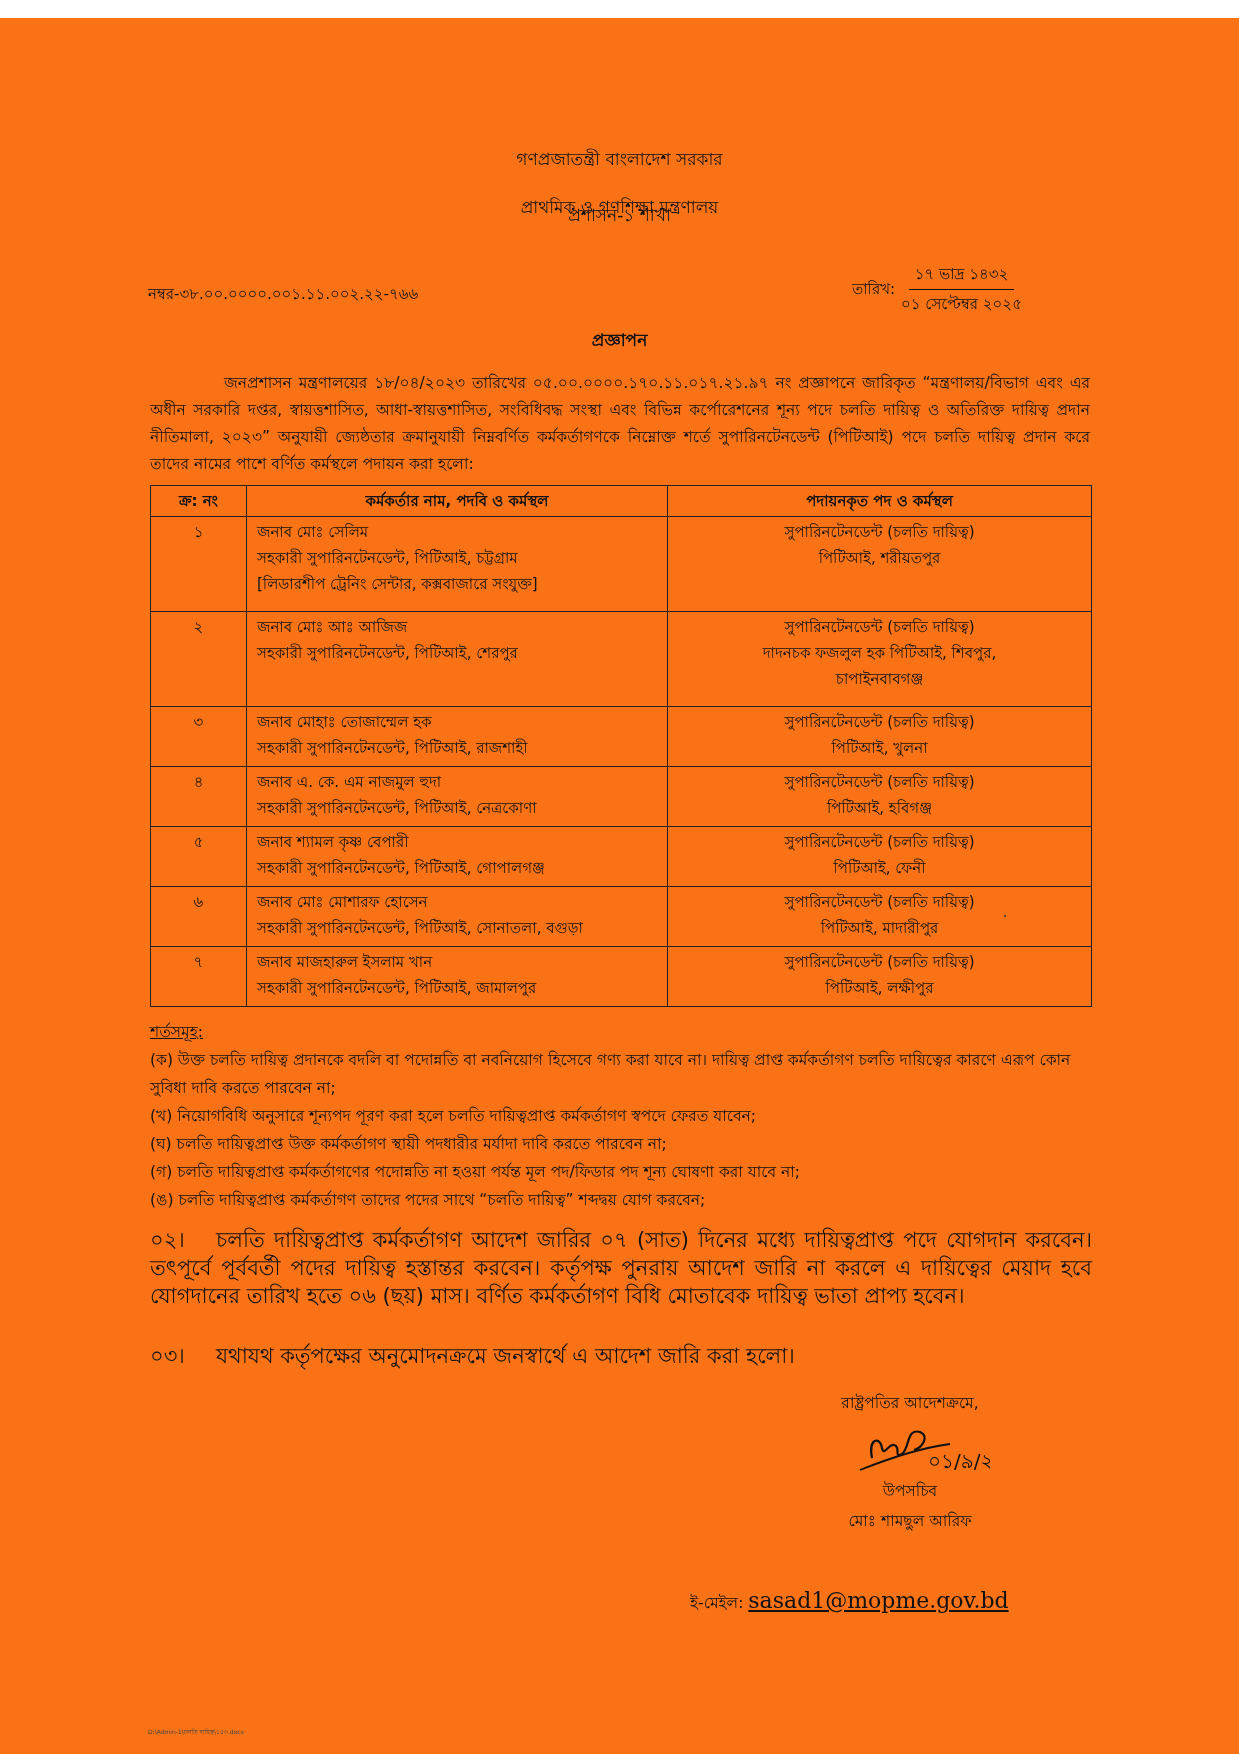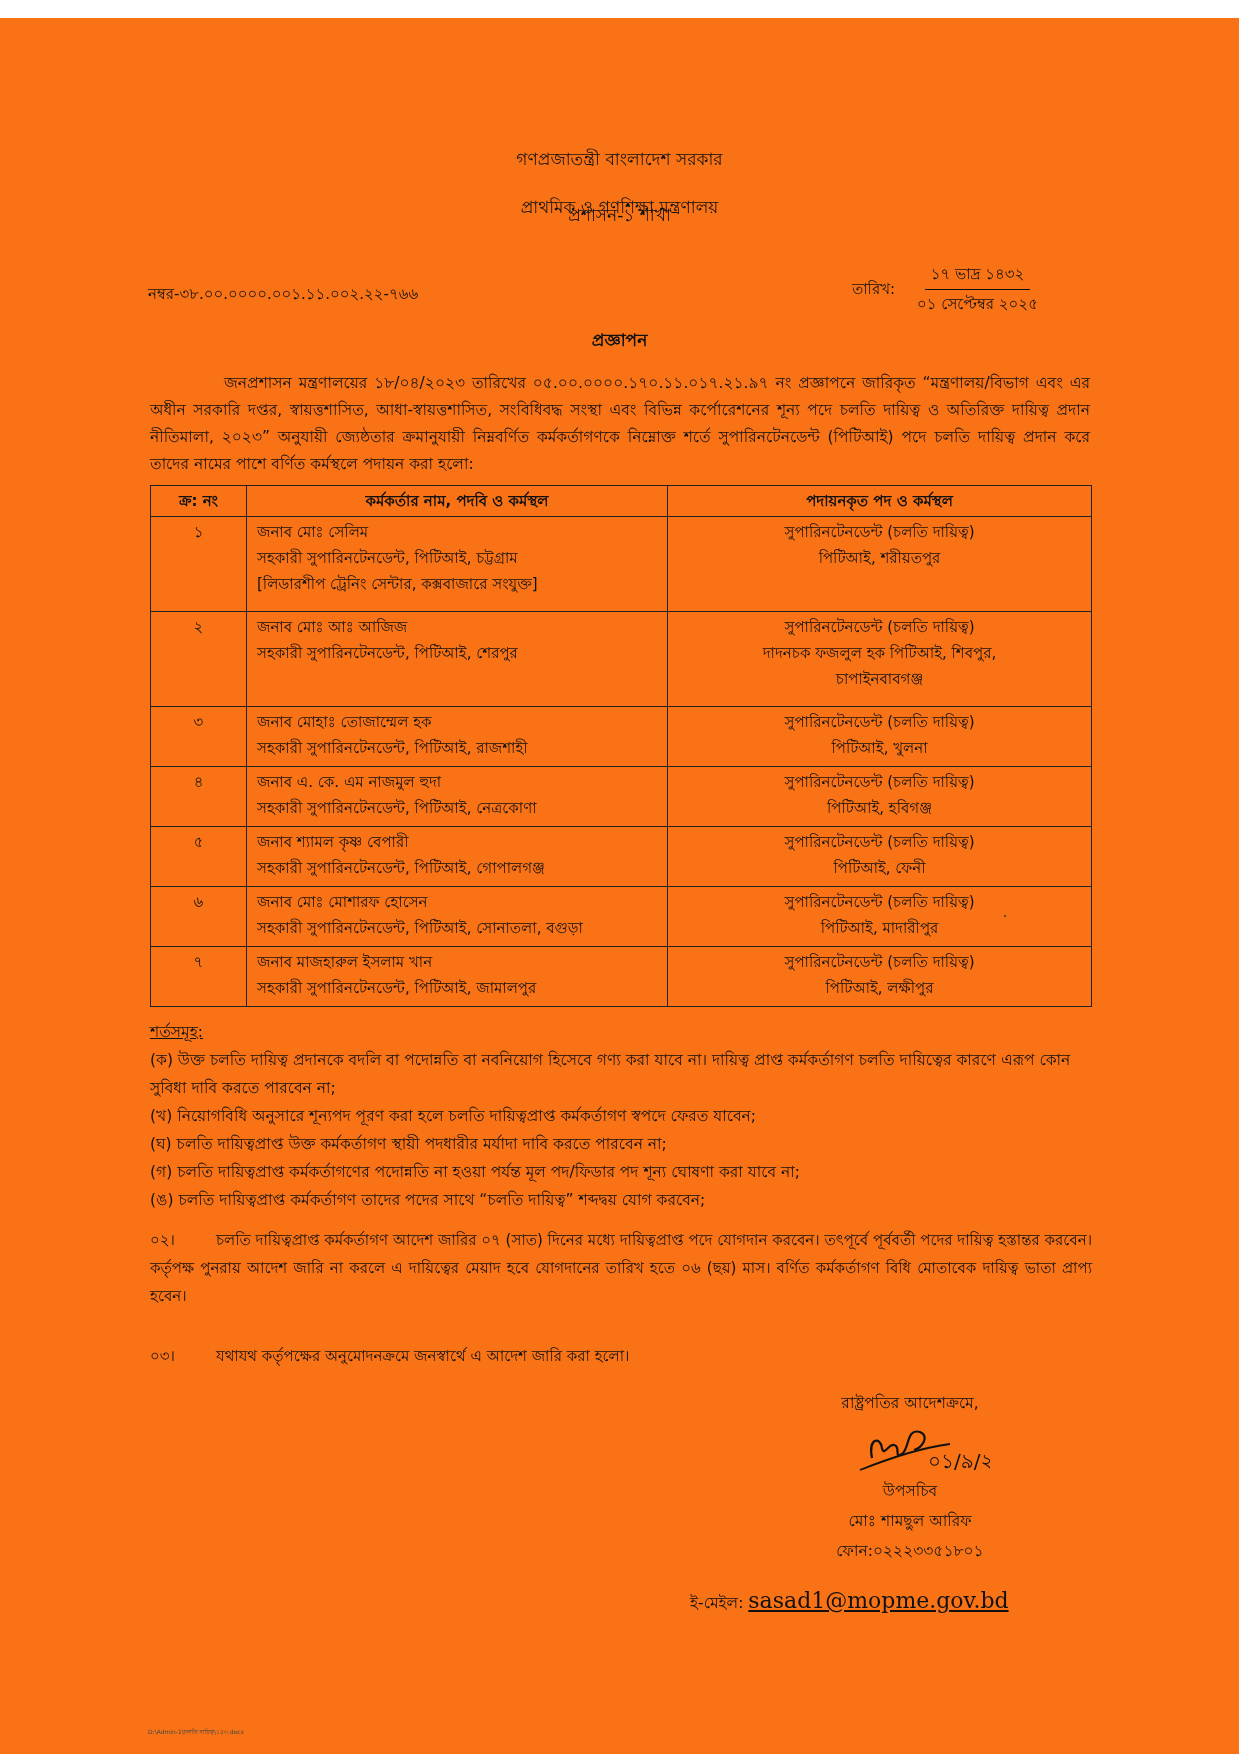--- a/index.html
+++ b/index.html
@@ -4,38 +4,38 @@
 <style>
   html, body { margin:0; padding:0; background:#ffffff; }
   body { width:1239px; height:1754px; position:relative; font-family:"DejaVu Sans", sans-serif; color:#111; overflow:hidden; }
   .page { position:absolute; left:0; top:18px; width:1239px; height:1754px; background:#f97316; }
   .hdr { position:absolute; left:0; width:1239px; text-align:center; font-size:17px; line-height:26px; }
   .hdr1 { top:128px; }
   .hdr2 { top:156px;margin-top:20px; }
   .hdr3 { top:184px; }
   .web { position:absolute; top:211px; left:0; width:1239px; text-align:center; font-family:"DejaVu Serif", serif; font-size:22px; text-decoration:underline; }
   .memo { position:absolute; left:148px; top:264px; font-size:15px; }
-  .date-block { position:absolute; left:852px; top:244px; font-size:15px; display:flex; align-items:center;gap:16px; }
+  .date-block { position:absolute; left:852px; top:244px; font-size:15px; display:flex; align-items:center; }
   .date-label { margin-right:6px; }
   .date-frac { display:flex; flex-direction:column; align-items:center; }
   .date-top { padding:0 6px 2px; border-bottom:1.5px solid #111; }
   .date-bot { padding-top:2px; }
   .title { position:absolute; top:309px; left:0; width:1239px; text-align:center; font-weight:bold; font-size:17px; }
   .intro { position:absolute; left:150px; top:352px; width:940px; font-size:15.5px; line-height:27px; text-align:justify; }
   .intro p { margin:0; text-indent:74px; }
   table.orders { position:absolute; left:150px; top:467px; width:942px; border-collapse:collapse; font-size:15px; }
   table.orders th, table.orders td { border:1.5px solid #222; padding:2px 10px; vertical-align:top; line-height:26px; }
   table.orders th { font-weight:bold; text-align:center; height:24px; }
   td.sl { text-align:center; width:75px; }
   td.name { width:400px; }
   td.post { text-align:center; }
   .conds { position:absolute; left:150px; top:1000px; width:950px; font-size:15.5px; line-height:28px; }
   .conds-title { text-decoration:underline; }
   .conds div { margin:0; }
-  .para { position:absolute; left:150px; width:942px; font-size:15px; line-height:28px; text-align:justify; }
+  .para { position:absolute; left:150px; width:942px; font-size:21px; line-height:28px; text-align:justify; }
   .para2 { top:1208px; }
   .para3 { top:1324px; }
   .pnum { display:inline-block; width:66px; }
   .sig { position:absolute; left:760px; top:1370px; width:300px; text-align:center; font-size:15.5px; }
   .sig .line { line-height:30px; }
   .sign-img { height:58px; position:relative; }
   .email { position:absolute; left:690px; top:1570px; font-size:15.5px; }
   .email .addr { font-family:"DejaVu Serif", serif; font-size:22px; text-decoration:underline; }
   .footer-path { position:absolute; left:148px; top:1709px; font-size:6px; color:#444; }
   .dot { position:absolute; left:1004px; top:897px; width:2px; height:2px; background:#333; border-radius:1px; }
@@ -179,21 +179,20 @@
     <div class="line">রাষ্ট্রপতির আদেশক্রমে,</div>
     <div class="sign-img">
       <svg width="160" height="58" viewBox="0 0 160 58">
         <path d="M42 40 C38 20, 50 18, 52 30 C54 40, 60 22, 66 28 C70 32, 64 40, 72 36 C80 30, 76 10, 90 14 C100 18, 92 30, 84 32" fill="none" stroke="#111" stroke-width="2.2"></path>
         <path d="M30 52 C60 40, 90 30, 120 26" fill="none" stroke="#111" stroke-width="1.8"></path>
         <text x="98" y="50" font-size="20" font-family="DejaVu Sans, sans-serif" fill="#111">০১/৯/২৫</text>
       </svg>
     </div>
     <div class="line">উপসচিব</div>
     <div class="line">মোঃ শামছুল আরিফ</div>
-    <div class="line">ফোন:০২২২৩৩৫১৮০১</div>
   </div>
 
   <div class="email">
     <span>ই-মেইল:</span>
     <span class="addr">sasad1@mopme.gov.bd</span>
   </div>
 
   <div class="footer-path">D:\Admin-1\চলতি দায়িত্ব\১৫৩.docx</div>
 </div>
 

